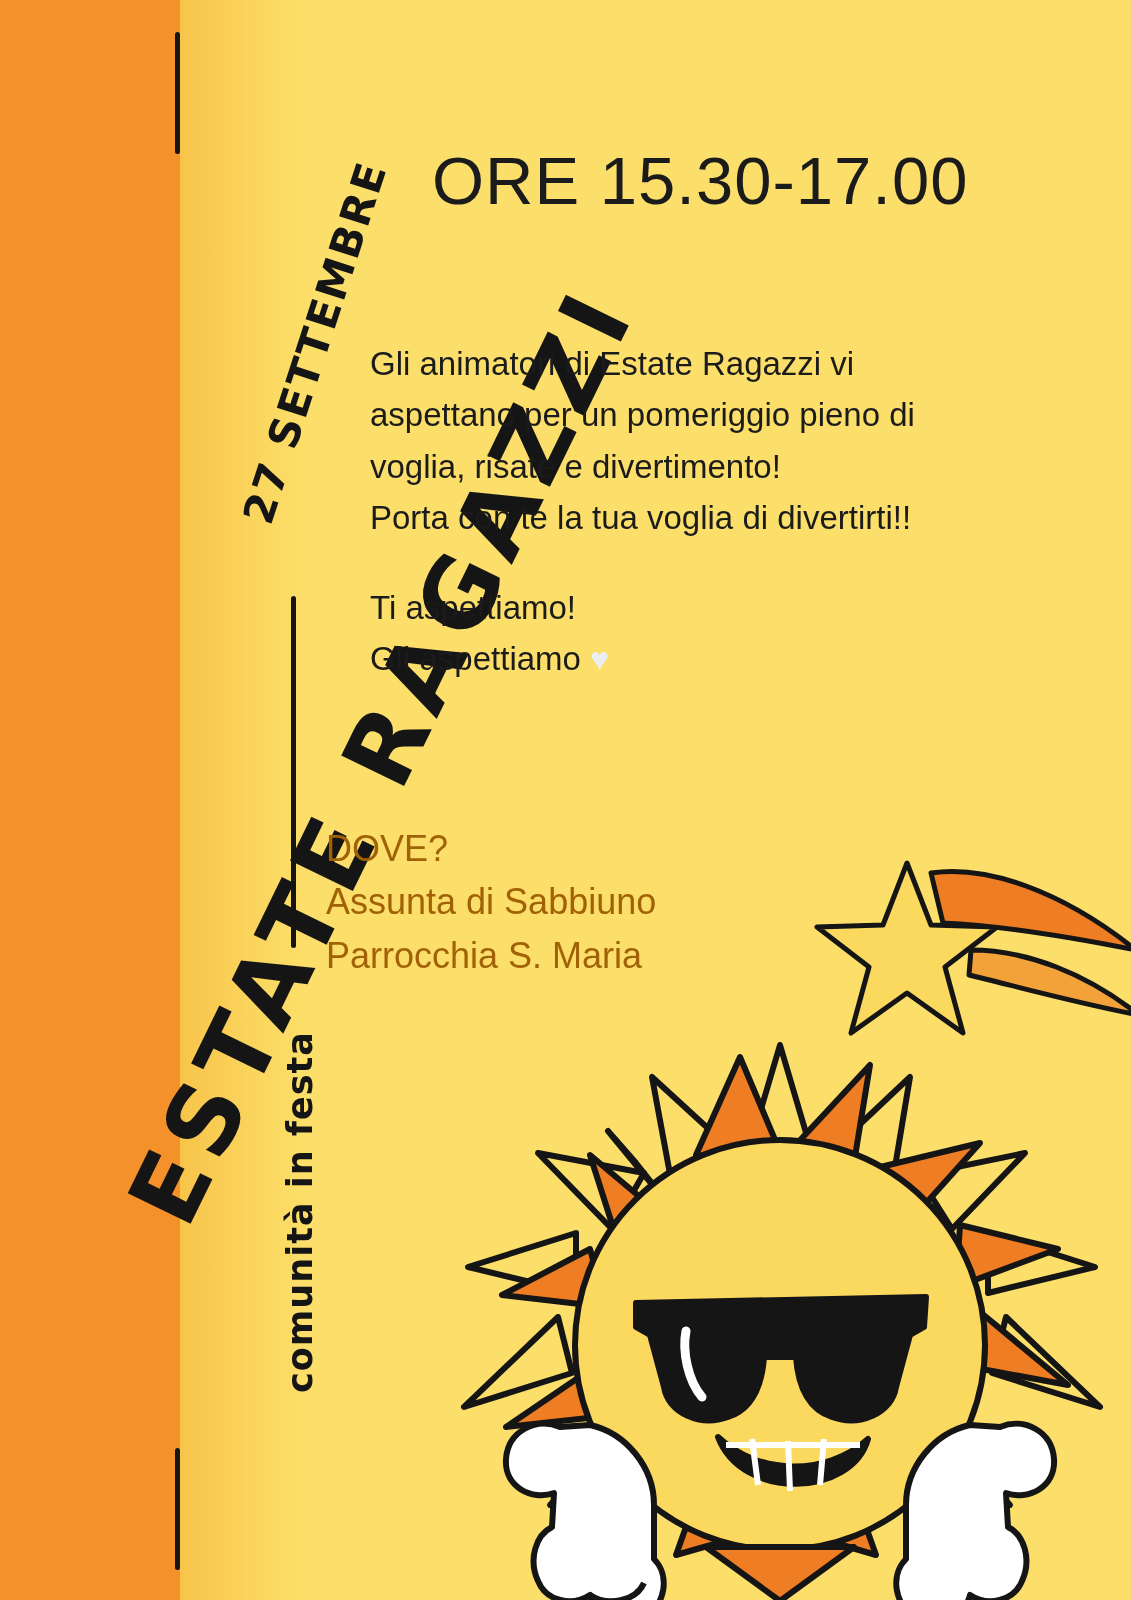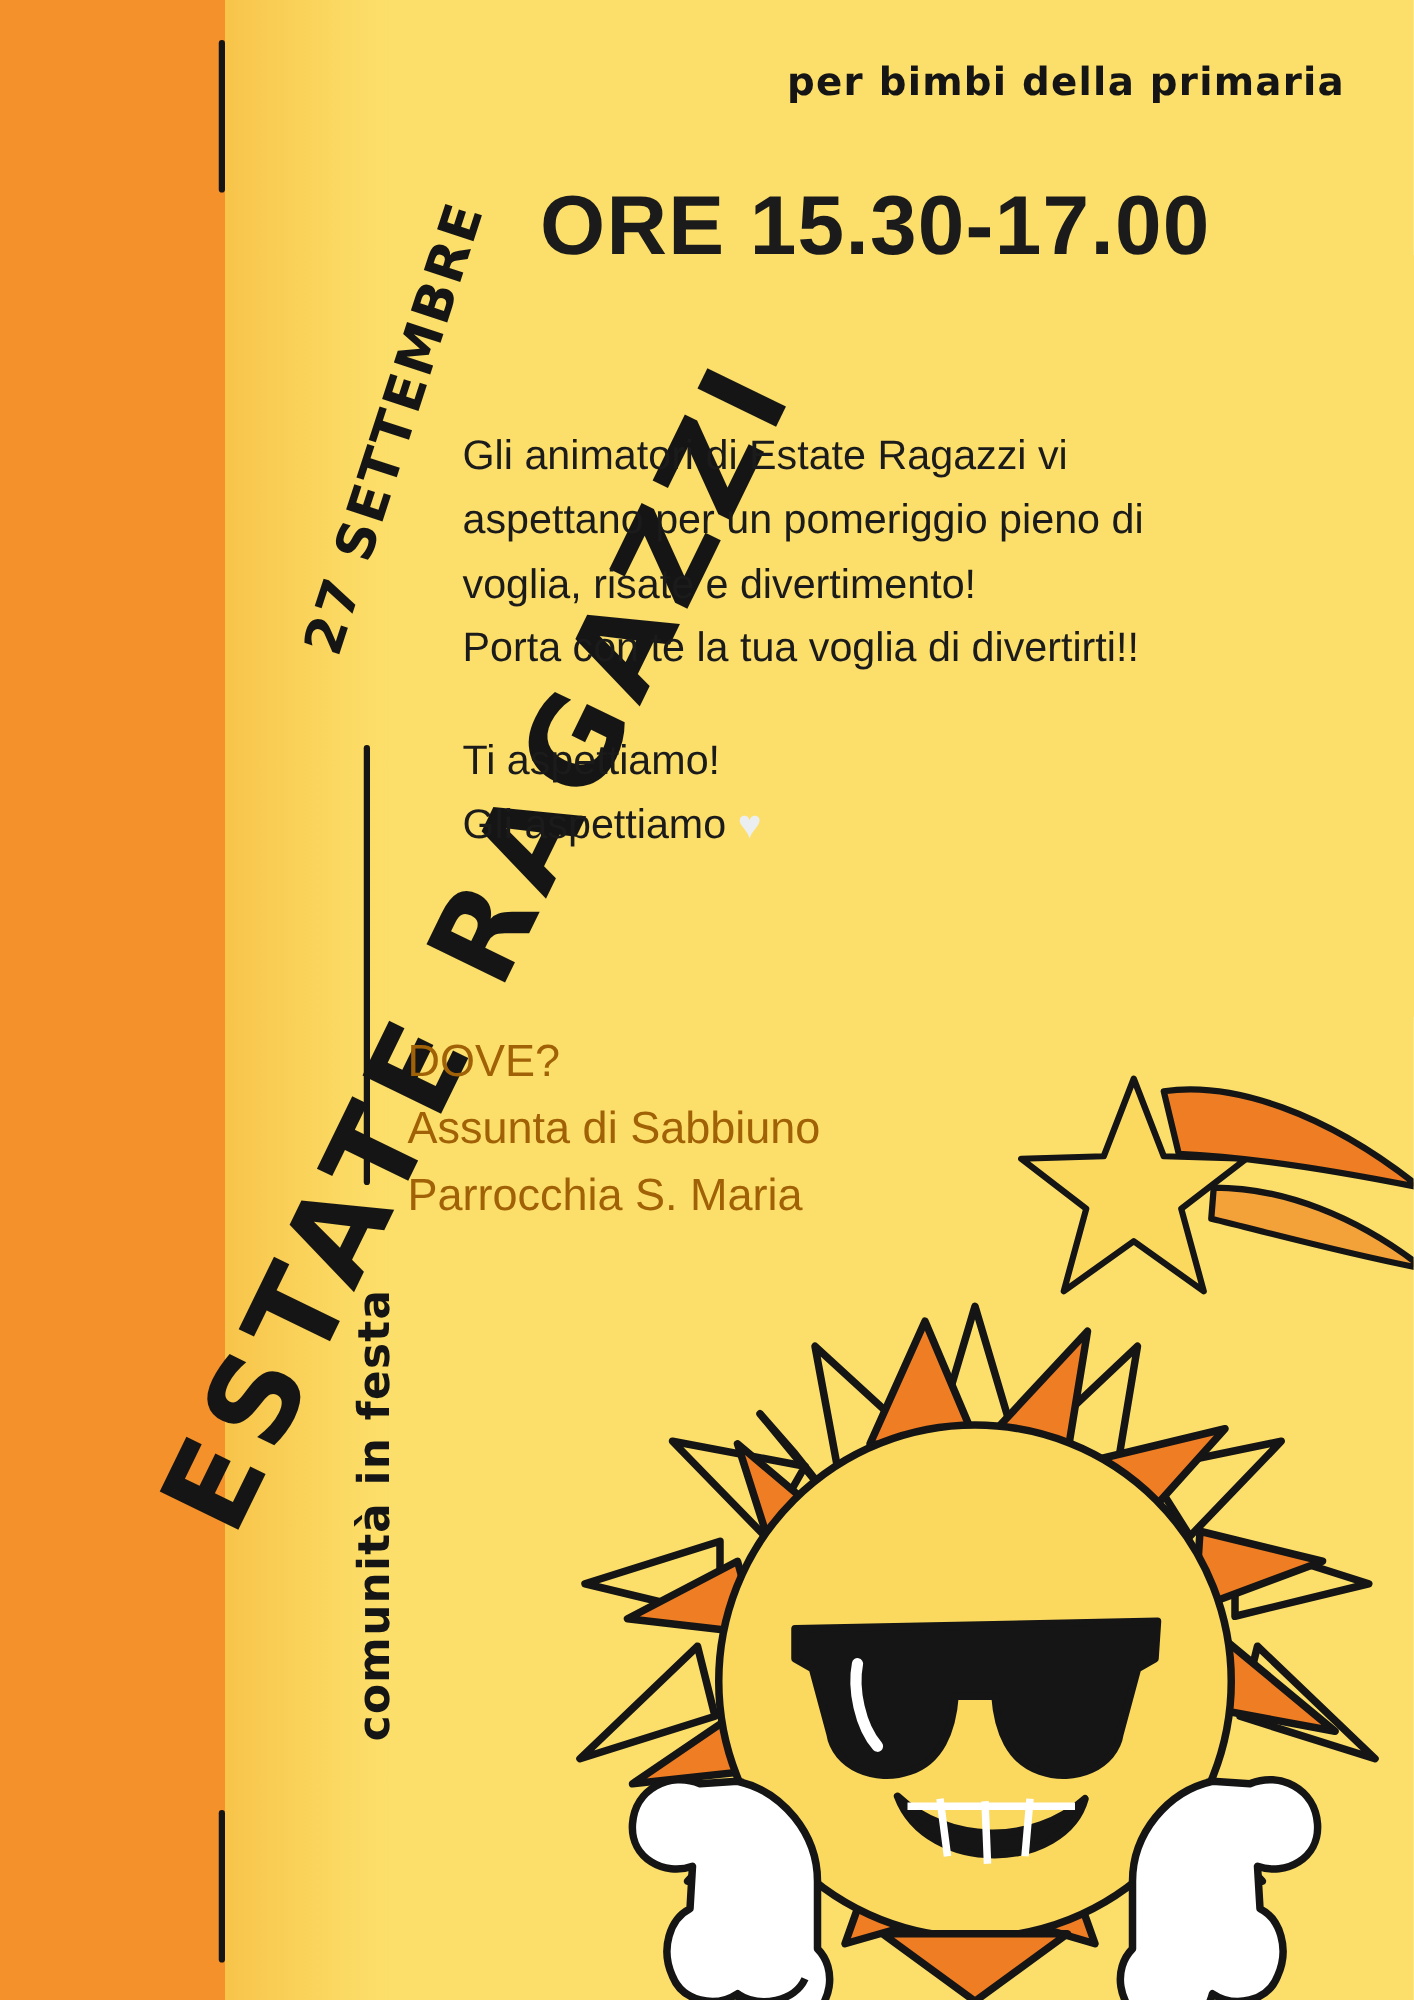--- a/index.html
+++ b/index.html
@@ -114,21 +114,21 @@
     color: #151515;
     white-space: nowrap;
   }
 
   
   .time {
     position: absolute;
     left: 432px;
     top: 142px;
     font-family: "Liberation Sans", sans-serif;
-    font-weight: bold;
+    font-weight: normal;
     font-size: 67px;
     letter-spacing: 1px;
     color: #1b1b1b;
     white-space: nowrap;
   }
 
   
   .body-text {
     position: absolute;
     left: 370px;
@@ -189,21 +189,20 @@
   <div class="rule rule-top"></div>
   <div class="rule rule-bottom"></div>
   <div class="rule rule-mid"></div>
 
   <div class="title-big">ESTATE RAGAZZI</div>
 
   <div class="date-vert">27 SETTEMBRE</div>
 
   <div class="community-vert">comunità in festa</div>
 
-  <div class="kicker">per bimbi della primaria</div>
 
   <div class="time">ORE 15.30-17.00</div>
 
   <div class="body-text">
     <p>Gli animatori di Estate Ragazzi vi</p>
     <p>aspettano per un pomeriggio pieno di</p>
     <p>voglia, risate e divertimento!</p>
     <p>Porta con te la tua voglia di divertirti!!</p>
     <div class="spacer-line"></div>
     <p>Ti aspettiamo!</p>

